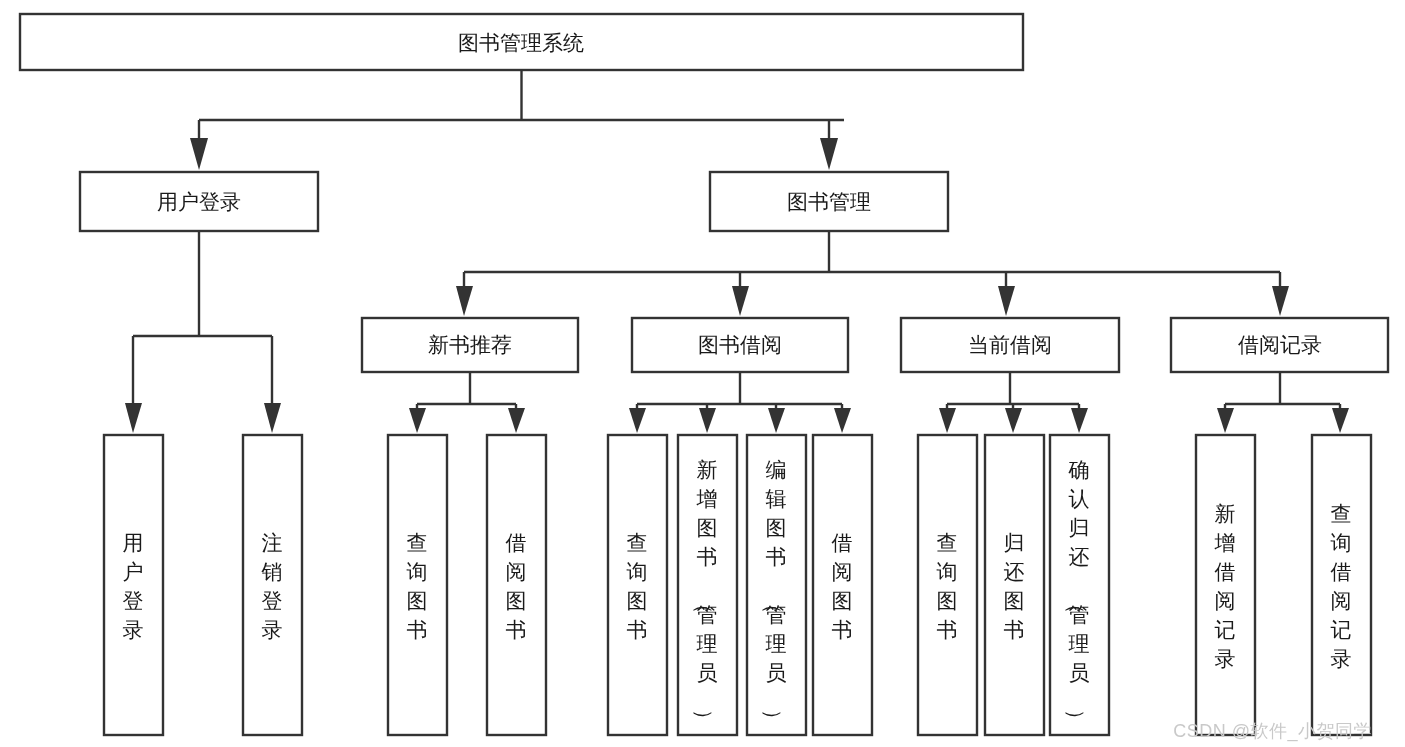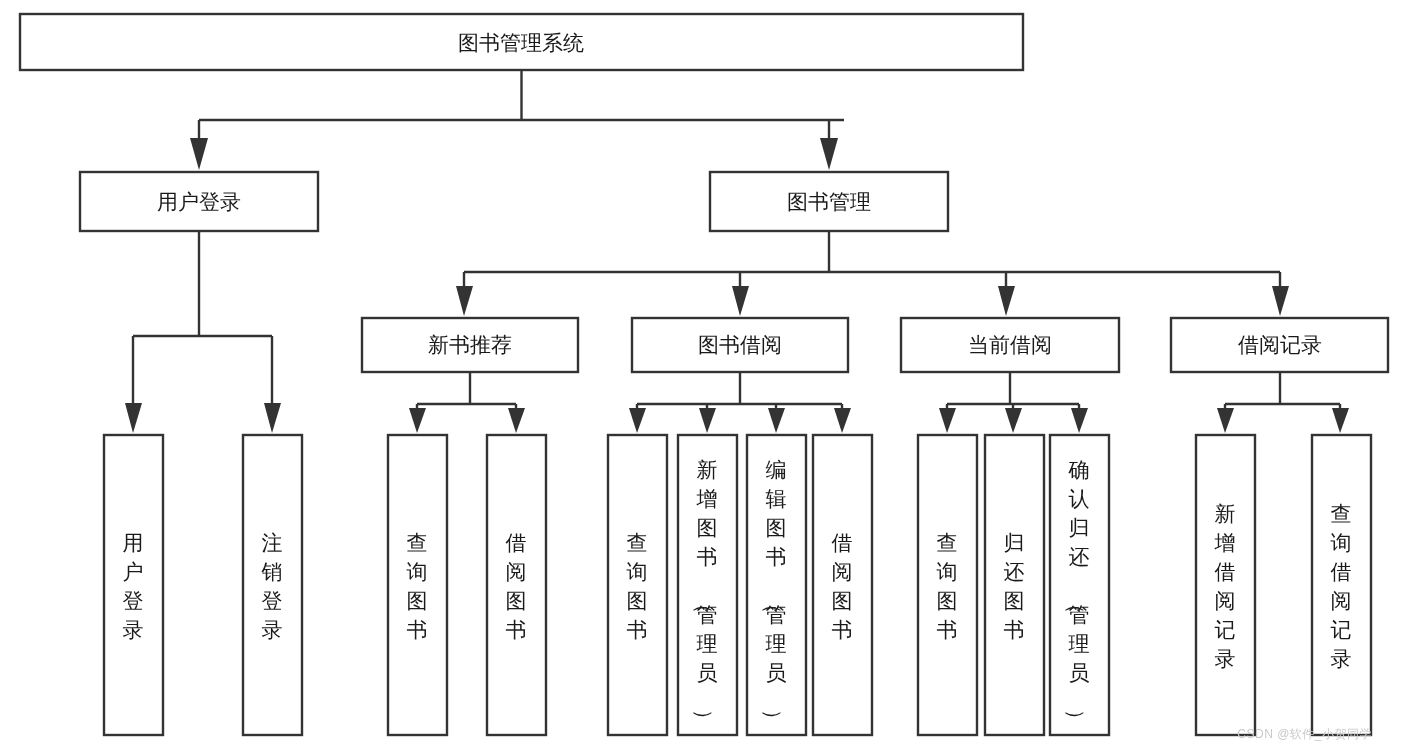--- a/index.html
+++ b/index.html
@@ -52,21 +52,21 @@
     font-family: "Liberation Sans", "DejaVu Sans", sans-serif;
     font-size: 21px;
     fill: #1a1a1a;
     text-anchor: middle;
   }
   .watermark {
     position: absolute;
     right: 8px;
     bottom: 4px;
     font-family: "Liberation Sans", "DejaVu Sans", sans-serif;
-    font-size: 12px;
+    font-size: 18px;
     color: #c9c9c9;
     white-space: nowrap;
     letter-spacing: 0.5px;
     user-select: none;
   }
 </style>
 </head>
 <body>
 
 <div id="diagram-root">

